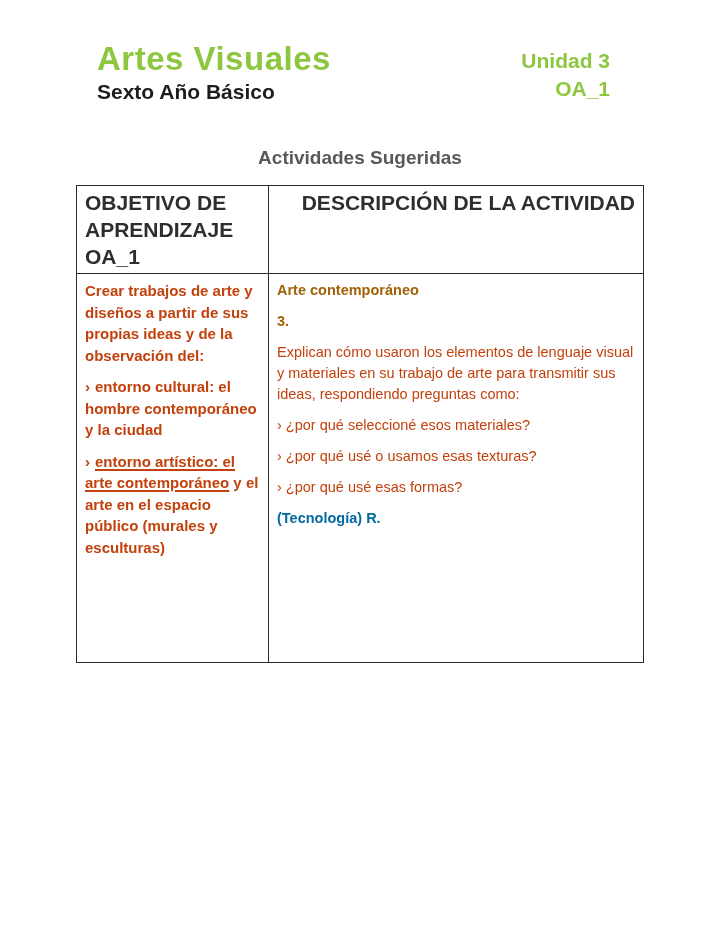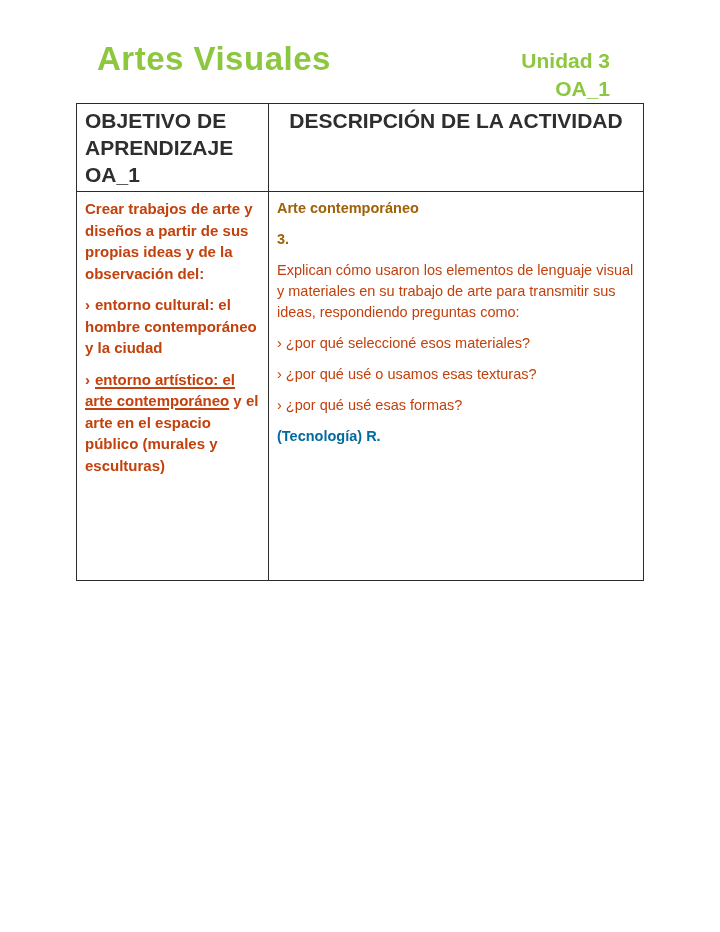--- a/index.html
+++ b/index.html
@@ -68,21 +68,21 @@
   col.c1 { width: 192px; }
   col.c2 { width: 375px; }
   th {
     padding: 3px 8px;
     font-size: 21px;
     line-height: 27px;
     font-weight: bold;
     color: #2e2e2e;
   }
   th.objective-header { text-align: left; }
-  th.description-header { text-align: center; }
+  th.description-header { text-align: right; }
   td {
     height: 376px;
     padding: 6px 8px;
   }
   
   td.objective-cell p {
     margin: 0 0 10px 0;
     font-size: 15px;
     line-height: 21.5px;
     font-weight: bold;
@@ -111,27 +111,29 @@
   }
 </style>
 </head>
 <body>
 
 <div class="page">
 
   <header class="doc-header">
     <div class="header-left">
       <h1 class="title">Artes Visuales</h1>
+      <h2 class="subtitle">Sexto Año Básico</h2>
     </div>
     <div class="header-right">
       <div>Unidad 3</div>
       <div>OA_1</div>
     </div>
   </header>
 
+  <h3 class="section-heading">Actividades Sugeridas</h3>
 
   <table class="activities">
     <colgroup>
         <col class="c1">
         <col class="c2">
       </colgroup>
     <thead>
       <tr>
         <th class="objective-header">OBJETIVO DE APRENDIZAJE OA_1</th>
         <th class="description-header">DESCRIPCIÓN DE LA ACTIVIDAD</th>

